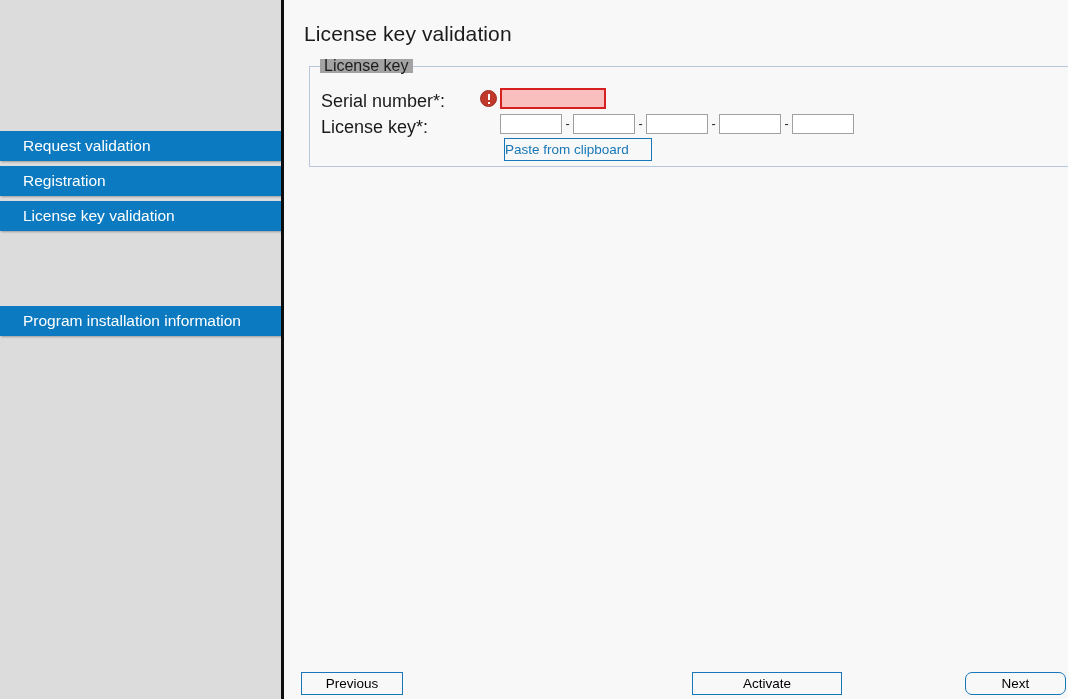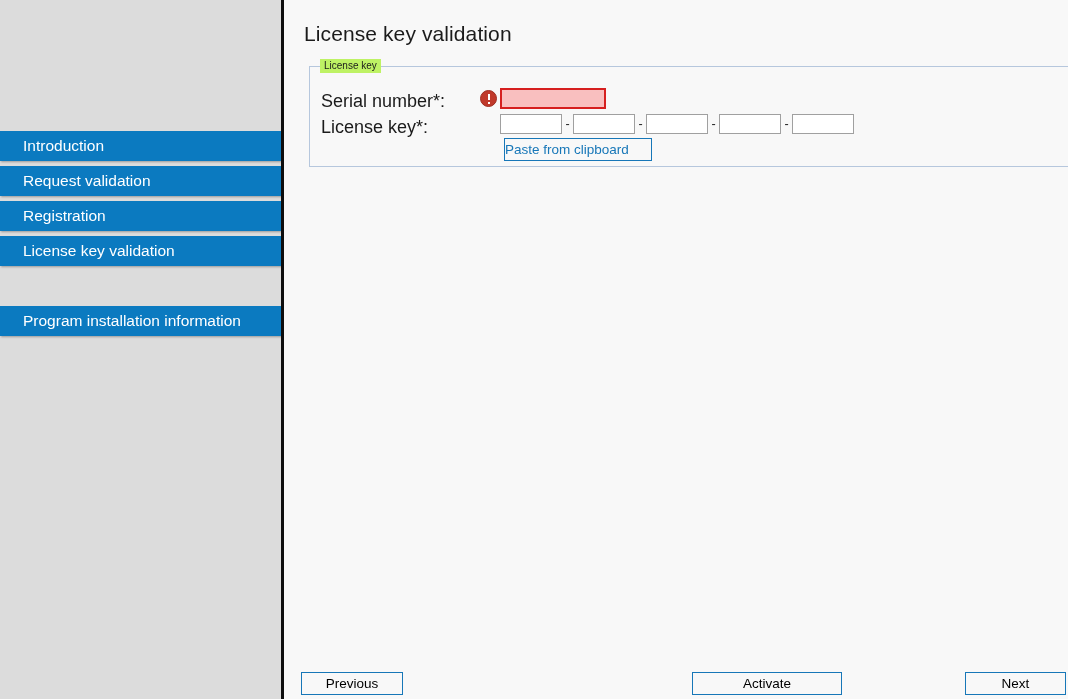--- a/index.html
+++ b/index.html
@@ -101,23 +101,23 @@
     width: 773px;
     height: 101px;
     border: 1px solid #b6c7dd;
     box-sizing: border-box;
     background: #f8f8f8;
   }
   #groupbox-legend {
     position: absolute;
     left: 10px;
     top: -8px;
-    background: #bef264;
+    background: #a3a3a3;
     padding: 0 4px;
-    font-size: 10px;
+    font-size: 16px;
     color: #1b1b1b;
     line-height: 14px;
   }
 
   .form-row {
     position: absolute;
     left: 0;
     width: 100%;
     height: 24px;
   }
@@ -237,33 +237,30 @@
     color: #000000;
     font-family: "Liberation Sans", sans-serif;
     font-size: 13.5px;
     line-height: 21px;
     text-align: center;
     cursor: pointer;
     padding: 0;
   }
   #btn-previous { left: 17px;  top: 672px; width: 102px; }
   #btn-activate { left: 408px; top: 672px; width: 150px; }
-  #btn-next     { left: 681px; top: 672px; width: 101px; }
+  #btn-next     { left: 681px; top: 672px; width: 101px; border-radius: 7px; }
 </style>
 </head>
 <body>
 
 <div id="wizard">
 
   <div id="sidebar">
 
     <div class="nav-group" id="nav-group-main">
-      <div class="nav-item">
-        <span>Introduction</span>
-      </div>
       <div class="nav-item">
         <span>Request validation</span>
       </div>
       <div class="nav-item">
         <span>Registration</span>
       </div>
       <div class="nav-item active">
         <span>License key validation</span>
         <span class="nav-arrow"></span>
       </div>

